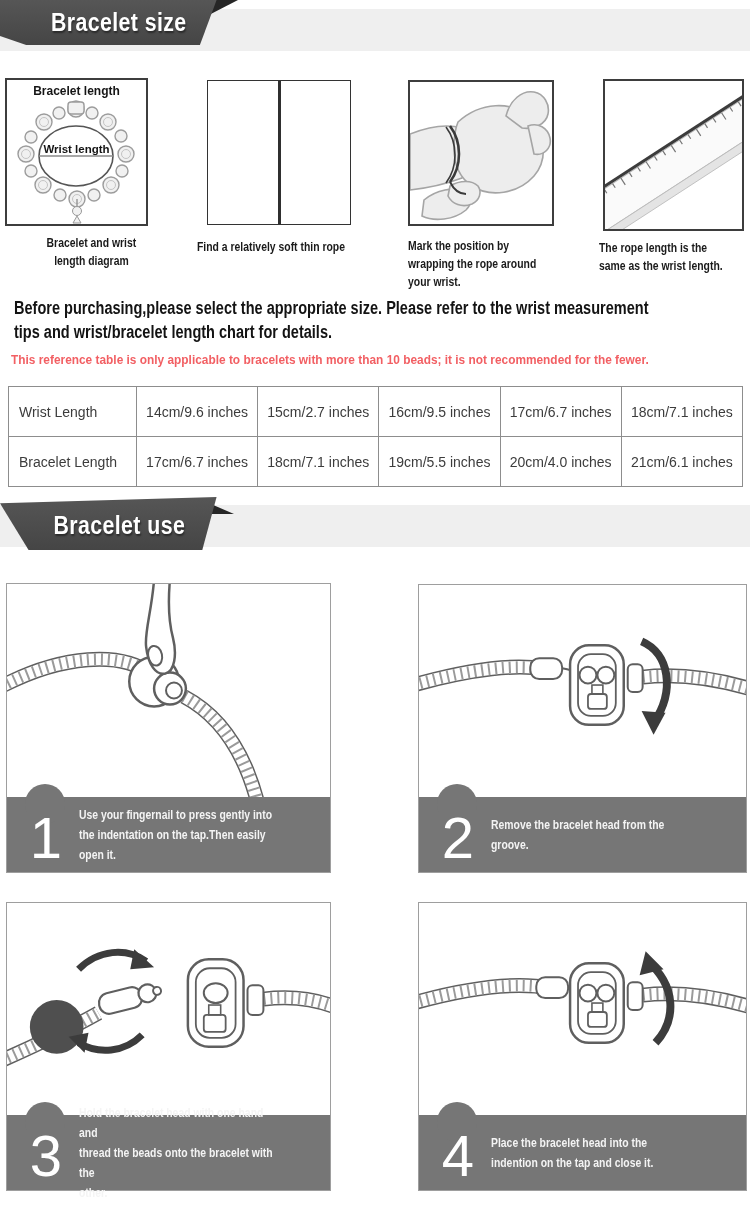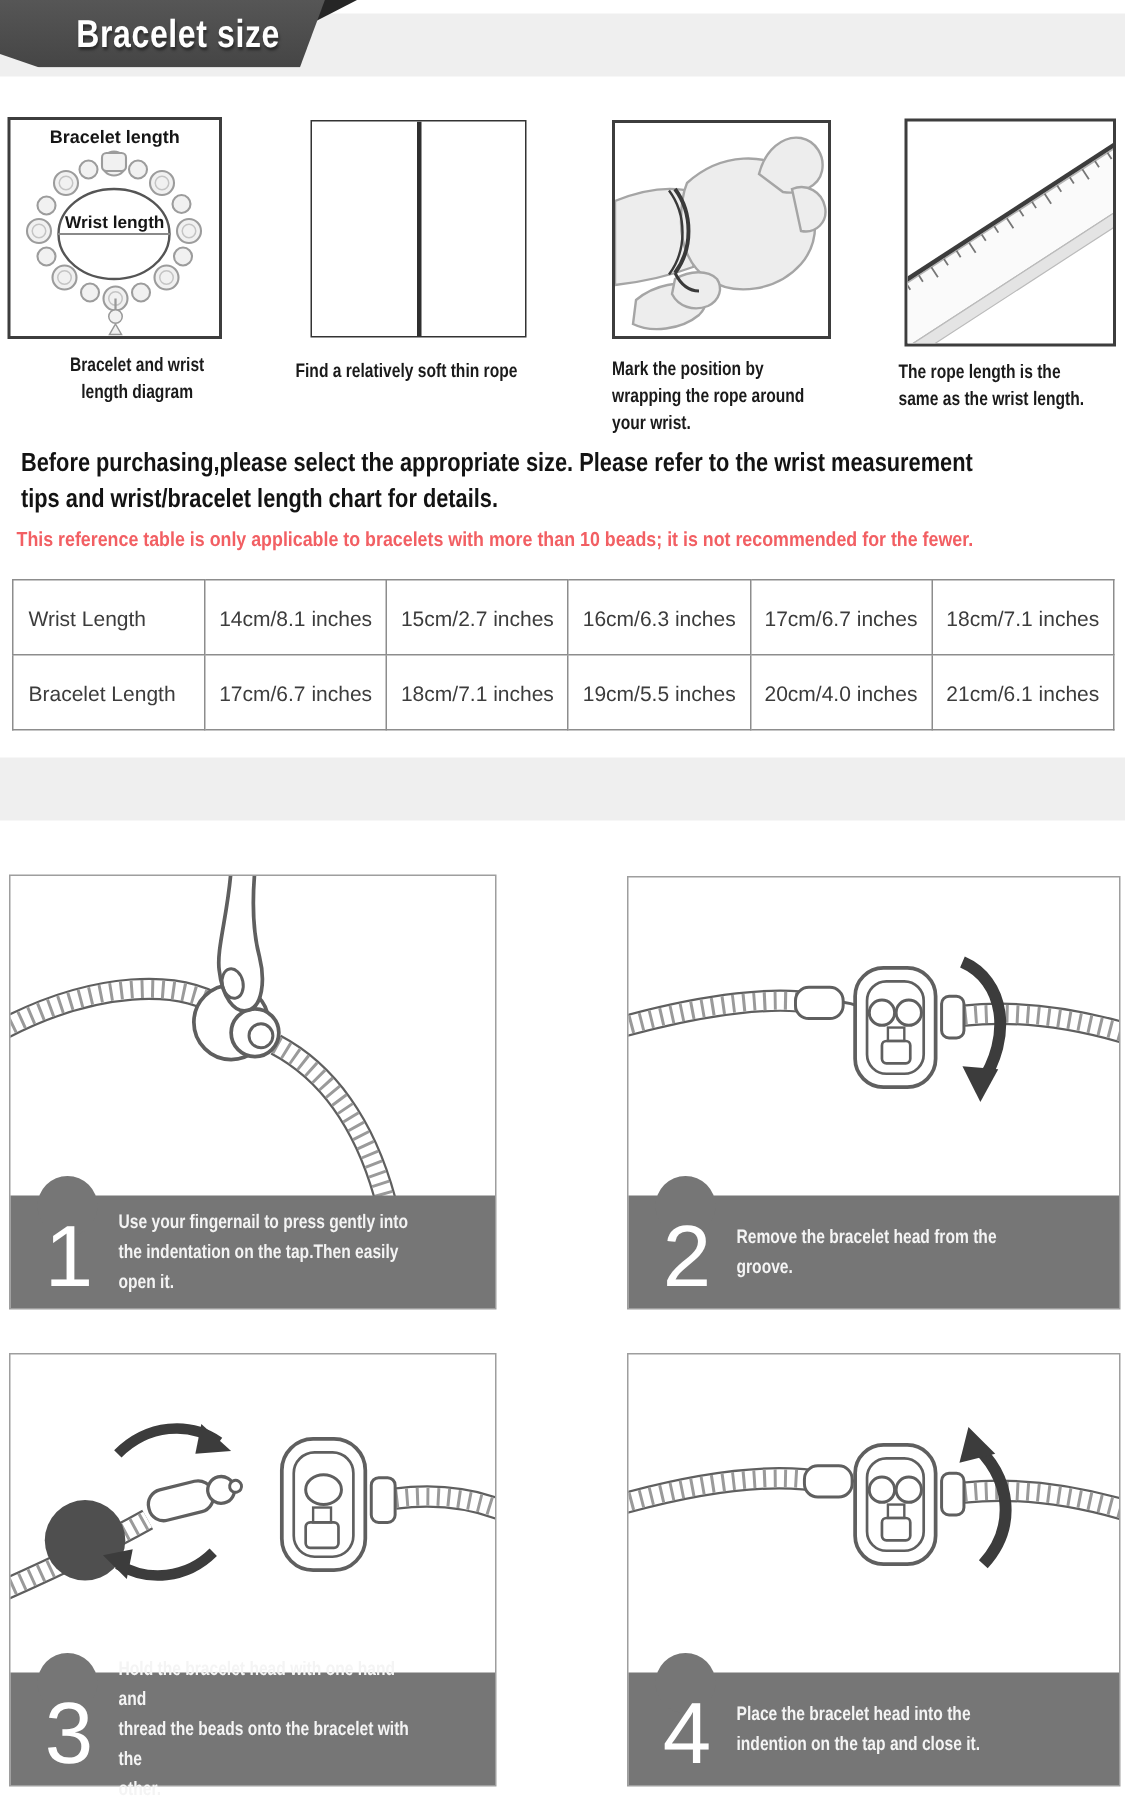--- a/index.html
+++ b/index.html
@@ -181,38 +181,44 @@
 same as the wrist length.</div>
 
   <div class="intro">Before purchasing,please select the appropriate size. Please refer to the wrist measurement
 tips and wrist/bracelet length chart for details.</div>
   <div class="warning">This reference table is only applicable to bracelets with more than 10 beads; it is not recommended for the fewer.</div>
 
   <table class="size-table">
     <tbody>
       <tr>
         <td class="rowlabel">Wrist Length</td>
-        <td>14cm/8.1 inches</td>
+        <td>14cm/9.6 inches</td>
         <td>15cm/2.7 inches</td>
-        <td>16cm/6.3 inches</td>
+        <td>16cm/9.5 inches</td>
         <td>17cm/6.7 inches</td>
         <td>18cm/7.1 inches</td>
       </tr>
       <tr>
         <td class="rowlabel">Bracelet Length</td>
         <td>17cm/6.7 inches</td>
         <td>18cm/7.1 inches</td>
         <td>19cm/5.5 inches</td>
         <td>20cm/4.0 inches</td>
         <td>21cm/6.1 inches</td>
       </tr>
     </tbody>
   </table>
 
   <div class="strip" style="top:505px"></div>
+  <div class="banner banner2">
+    <div class="flap"></div>
+    <div class="shape">
+      <span class="banner-title">Bracelet use</span>
+    </div>
+  </div>
 
   <div class="panel p1">
     <svg class="illu" width="323" height="214" viewBox="0 0 325 213">
       <path d="M-6,102 C55,70 115,66 146,90" fill="none" stroke="#5f5f5f" stroke-width="15"></path>
       <path d="M-6,102 C55,70 115,66 146,90" fill="none" stroke="#ffffff" stroke-width="12"></path>
       <path d="M-6,102 C55,70 115,66 146,90" fill="none" stroke="#9a9a9a" stroke-width="12" stroke-dasharray="2 5"></path>
       <path d="M178,112 C212,130 238,165 252,218" fill="none" stroke="#5f5f5f" stroke-width="15"></path>
       <path d="M178,112 C212,130 238,165 252,218" fill="none" stroke="#ffffff" stroke-width="12"></path>
       <path d="M178,112 C212,130 238,165 252,218" fill="none" stroke="#9a9a9a" stroke-width="12" stroke-dasharray="2 5"></path>
       <circle cx="148" cy="97" r="25" fill="#fff" stroke="#5f5f5f" stroke-width="2.5"></circle>

